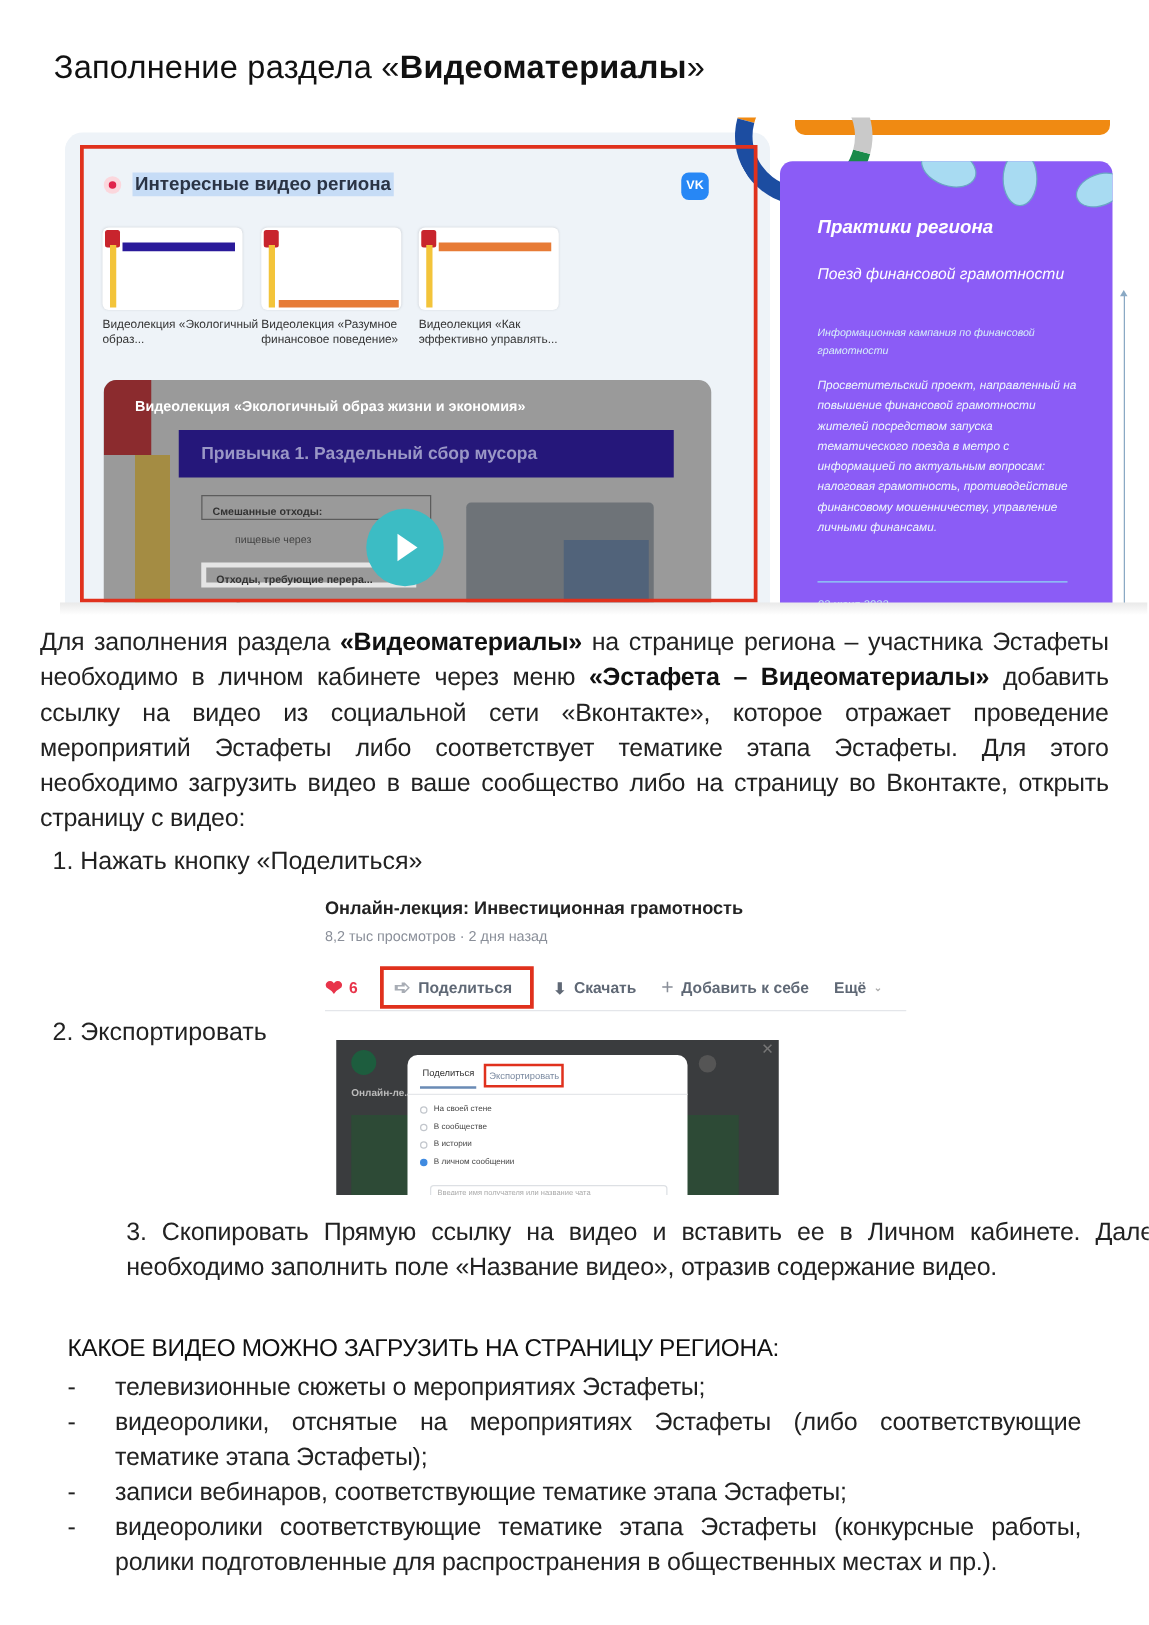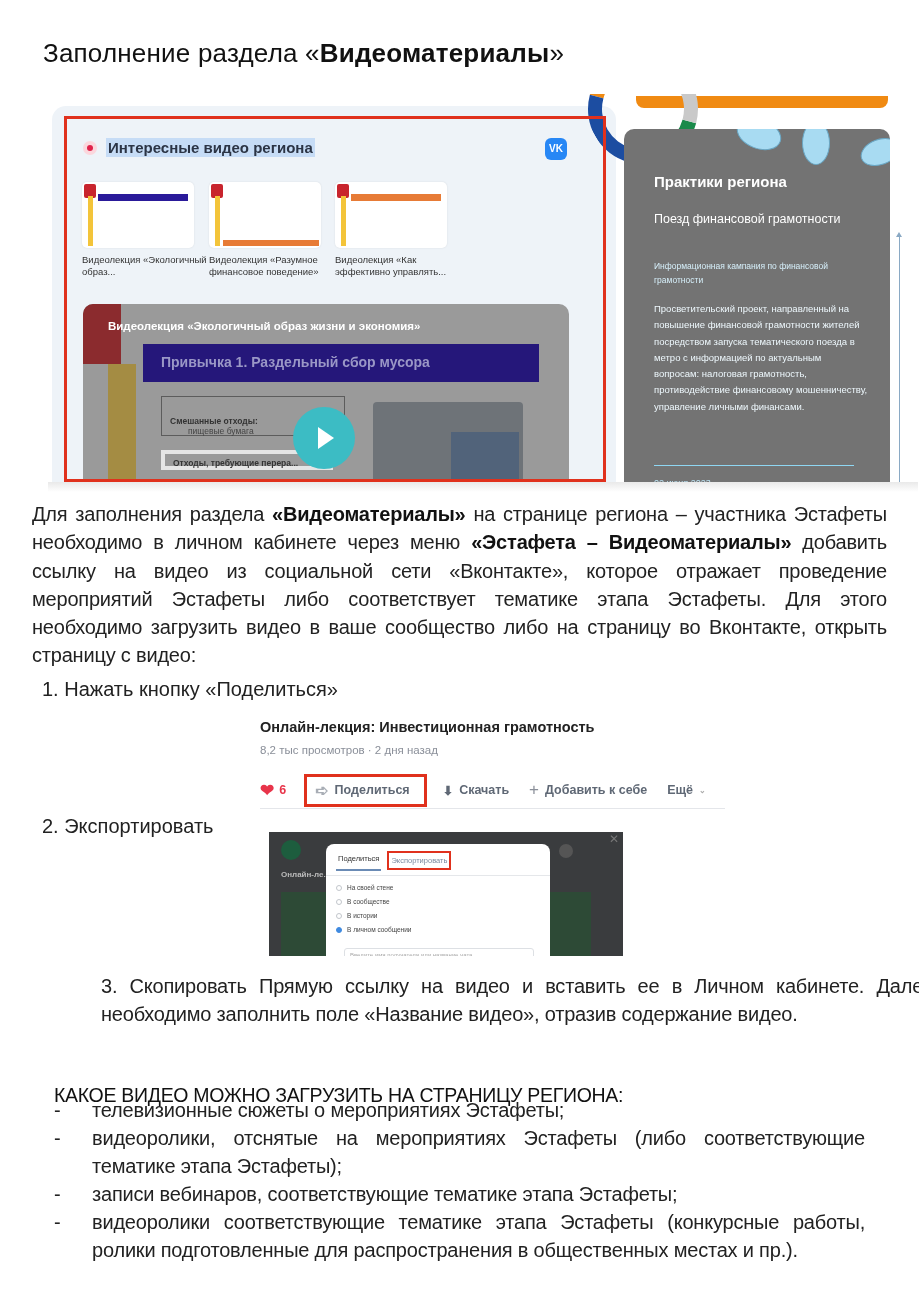--- a/index.html
+++ b/index.html
@@ -21,30 +21,30 @@
   .thumb .t-red { position: absolute; left: 2px; top: 2px; width: 12px; height: 14px; background: #c8242d; border-radius: 2px; }
   .thumb .t-yel { position: absolute; left: 6px; top: 14px; width: 5px; height: 50px; background: #f3c43a; }
   .thumb .t-band { position: absolute; left: 16px; top: 12px; width: 90px; height: 7px; }
   .thumb .t-bottom { position: absolute; left: 14px; bottom: 2px; width: 96px; height: 6px; background: #e77b36; }
   .thumb-cap { position: absolute; top: 160px; width: 125px; font-size: 9.5px; line-height: 12px; color: #333; }
   .player { position: absolute; left: 35px; top: 210px; width: 486px; height: 190px; background: #9a9a9a; border-radius: 10px; overflow: hidden; }
   .player .p-red { position: absolute; left: 0; top: 0; width: 38px; height: 60px; background: #8b2b2e; }
   .player .p-yel { position: absolute; left: 25px; top: 60px; width: 28px; height: 140px; background: #a48c43; }
   .player .p-banner { position: absolute; left: 60px; top: 40px; width: 396px; height: 38px; background: #25177a; }
   .player .p-banner-text { position: absolute; left: 78px; top: 50px; font-size: 14px; font-weight: 700; color: #9a97c6; }
-  .player .p-box1 { position: absolute; left: 78px; top: 92px; width: 184px; height: 20px; border: 1px solid #5c5c5c; font-size: 8.5px; font-weight: 700; color: #333; padding: 19px 8px; }
+  .player .p-box1 { position: absolute; left: 78px; top: 92px; width: 184px; height: 20px; border: 1px solid #5c5c5c; font-size: 8.5px; font-weight: 700; color: #333; padding: 7px 8px; }
   .player .p-line2 { position: absolute; left: 105px; top: 122px; font-size: 8.5px; color: #444; }
   .player .p-box2 { position: absolute; left: 78px; top: 146px; width: 172px; height: 20px; border: 4px solid #e5e5e5; font-size: 8.5px; font-weight: 700; color: #333; padding: 4px 8px; }
   .player .p-line3 { position: absolute; left: 105px; top: 176px; font-size: 8px; color: #444; }
   .player .p-bin { position: absolute; left: 290px; top: 98px; width: 150px; height: 95px; background: #6e7378; border-radius: 4px; }
   .player .p-bin2 { position: absolute; left: 368px; top: 128px; width: 68px; height: 64px; background: #51637a; }
   .player .p-vtitle { position: absolute; left: 25px; top: 16px; font-size: 11.5px; font-weight: 700; color: #fff; }
   .player .play { position: absolute; left: 210px; top: 103px; width: 62px; height: 62px; border-radius: 50%; background: #3cbcc4; }
   .player .play::after { content: ""; position: absolute; left: 25px; top: 20px; border-left: 16px solid #fff; border-top: 11px solid transparent; border-bottom: 11px solid transparent; }
-  .shot1 .blue-card { position: absolute; left: 576px; top: 35px; width: 266px; height: 370px; background: #737373; border-radius: 10px; overflow: hidden; }
+  .shot1 .blue-card { position: absolute; left: 576px; top: 35px; width: 266px; height: 370px; background: #8b5cf6; border-radius: 10px; overflow: hidden; font-style: italic; }
   .pill { position: absolute; background: #a8dbf2; border: 1px solid #6aa7c4; border-radius: 50%; }
   .blue-card .b-title { position: absolute; left: 30px; top: 44px; font-size: 15px; font-weight: 700; color: #fff; }
   .blue-card .b-sub { position: absolute; left: 30px; top: 80px; font-size: 12.5px; color: #fff; line-height: 20px; width: 200px; }
   .blue-card .b-small { position: absolute; left: 30px; top: 130px; font-size: 8.5px; color: #d6effa; line-height: 14px; width: 200px; }
   .blue-card .b-desc { position: absolute; left: 30px; top: 172px; font-size: 9.5px; color: #eef8fd; line-height: 16.3px; width: 215px; }
   .blue-card .b-hr { position: absolute; left: 30px; top: 336px; width: 200px; height: 1px; background: #8fd7f3; }
   .blue-card .b-date { position: absolute; left: 30px; top: 349px; font-size: 9px; color: #bfe6f6; }
   .shot1 .scroll-arrow { position: absolute; left: 851px; top: 142px; width: 1px; height: 250px; background: #8aa9c4; }
   .shot1 .scroll-arrow::before { content: ""; position: absolute; left: -3px; top: -4px; border-bottom: 5px solid #8aa9c4; border-left: 3.5px solid transparent; border-right: 3.5px solid transparent; }
   .shot1 .fade { position: absolute; left: 0; top: 388px; width: 870px; height: 10px; background: linear-gradient(#e9e9e9, #fff); }
@@ -78,21 +78,21 @@
   .modal .tab-share { color: #333; border-bottom: 2px solid #6a8bb5; padding: 4px 2px 6px; }
   .modal .tab-export { color: #7b8aa0; border: 2px solid #e0311d; padding: 3px 2px; }
   .modal .tabs-line { position: absolute; left: 0; top: 31px; width: 224px; height: 1px; background: #e5e7ea; }
   .modal .radio { position: absolute; left: 10px; display: flex; align-items: center; gap: 5px; font-size: 6.5px; color: #444; }
   .modal .radio .r { width: 6px; height: 6px; border-radius: 50%; border: 1px solid #c2c6cc; }
   .modal .radio .r.on { background: #3f8ae0; border-color: #3f8ae0; }
   .modal .recipient { position: absolute; left: 18px; top: 104px; width: 190px; height: 14px; border: 1px solid #dde0e4; border-radius: 3px; font-size: 6px; color: #aaa; padding: 3px 5px; }
 
   
   .step3 { position: absolute; left: 54px; top: 972px; width: 833px; font-size: 20px; line-height: 28.3px; text-align: justify; color: #222; letter-spacing: -0.2px; margin-left: 47px; }
-  .caps { position: absolute; left: 54px; top: 1068px; font-size: 19.5px; color: #111; letter-spacing: -0.3px; margin-top: 16px; }
+  .caps { position: absolute; left: 54px; top: 1068px; font-size: 19.5px; color: #111; letter-spacing: -0.3px; }
   .list { position: absolute; left: 54px; top: 1096px; width: 811px; font-size: 20px; line-height: 28px; color: #222; letter-spacing: -0.2px; }
   .list .li { position: relative; padding-left: 38px; text-align: justify; }
   .list .dash { position: absolute; left: 0; top: 0; }
 </style>
 </head>
 <body>
 
 <h1 class="page-title"><span>Заполнение раздела «</span><b>Видеоматериалы</b><span>»</span></h1>
 
 <div class="shot1">
@@ -121,21 +121,21 @@
       <div class="t-band" style="background:#e77b36"></div>
   </div>
   <div class="thumb-cap" style="left:287px">Видеолекция «Как эффективно управлять...</div>
 
   <div class="player">
     <div class="p-red"></div>
       <div class="p-yel"></div>
     <div class="p-banner"></div>
     <div class="p-banner-text">Привычка 1. Раздельный сбор мусора</div>
     <div class="p-box1">Смешанные отходы:</div>
-    <div class="p-line2">пищевые бумага</div>
+    <div class="p-line2">пищевые через</div>
     <div class="p-box2">Отходы, требующие перера...</div>
     <div class="p-line3">бумага</div>
     <div class="p-bin"></div>
     <div class="p-bin2"></div>
     <div class="p-vtitle">Видеолекция «Экологичный образ жизни и экономия»</div>
     <div class="play"></div>
   </div>
 
   <div class="red-frame"></div>
 

